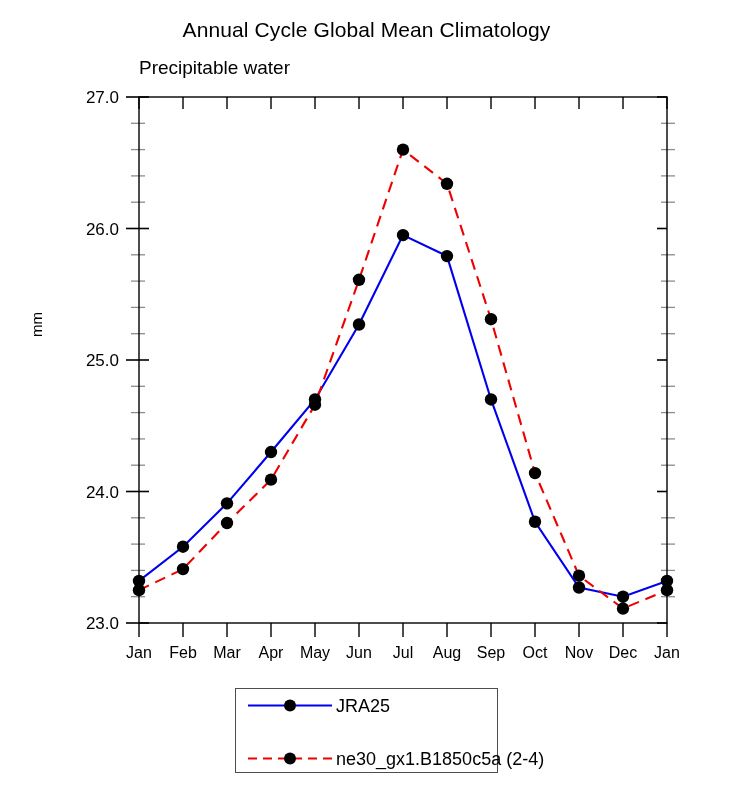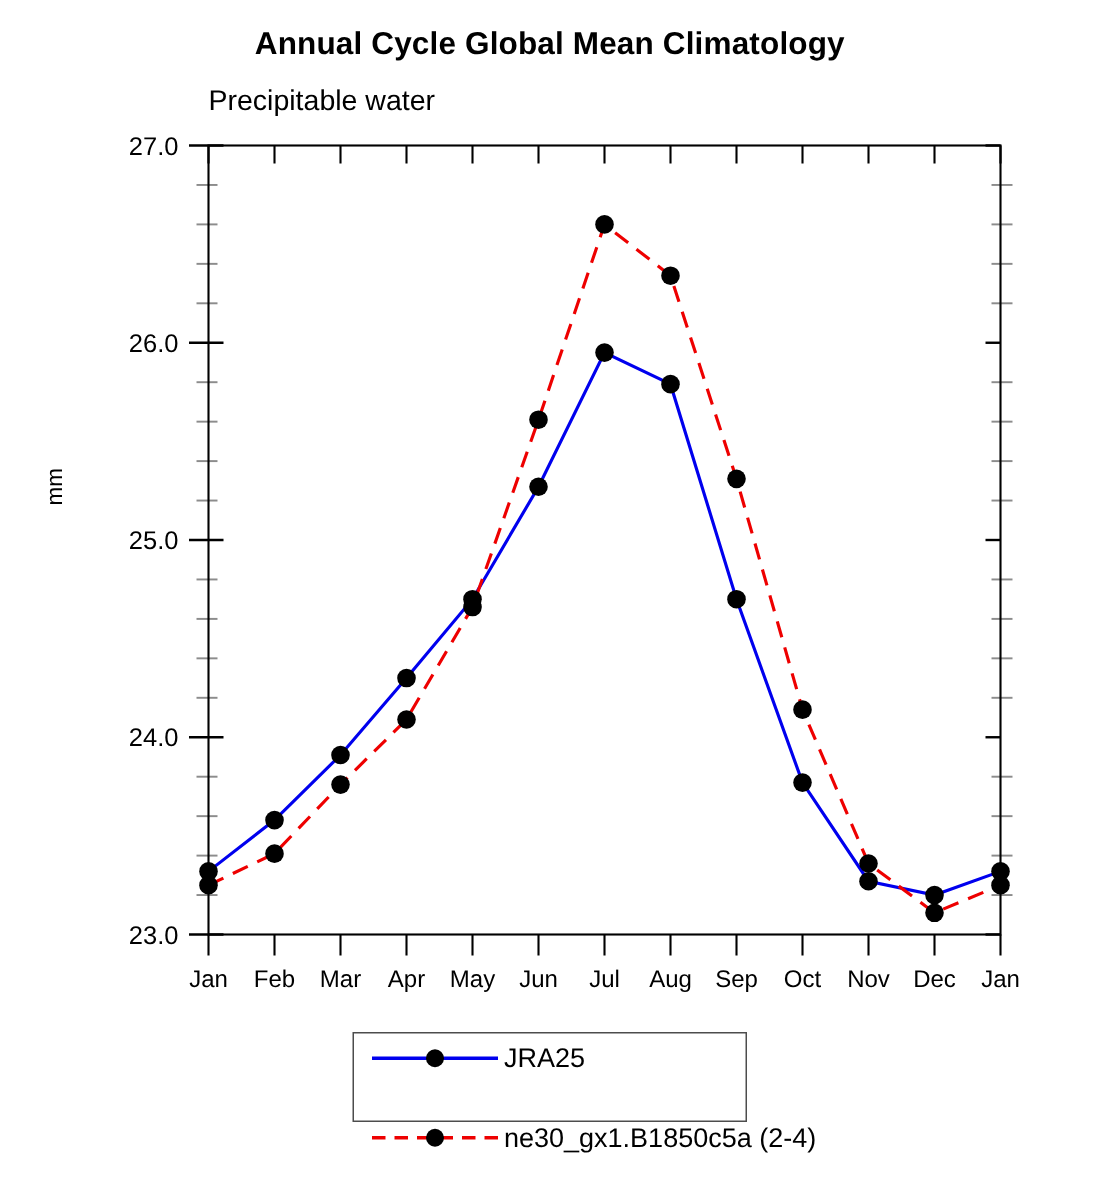--- a/index.html
+++ b/index.html
@@ -20,21 +20,21 @@
     left: 0; top: 0;
     width: 733px;
     height: 786px;
   }
   .chart-title {
     position: absolute;
     left: 0; top: 18px;
     width: 733px;
     text-align: center;
     font-size: 21px;
-    font-weight: bold;
+    font-weight: normal;
     letter-spacing: 0.1px;
   }
   .chart-subtitle {
     position: absolute;
     left: 139px;
     top: 57px;
     font-size: 19px;
   }
   .ylabel {
     position: absolute;
@@ -44,21 +44,21 @@
     transform: rotate(-90deg);
     transform-origin: left top;
     white-space: nowrap;
   }
   svg { display: block; }
   .legend-box {
     position: absolute;
     left: 235px;
     top: 688px;
     width: 263px;
-    height: 60px;
+    height: 85px;
     border: 1px solid #4d4d4d;
     background: #ffffff;
     box-sizing: border-box;
   }
   .legend-row {
     position: absolute;
     left: 0;
     width: 100%;
     height: 33px;
   }

